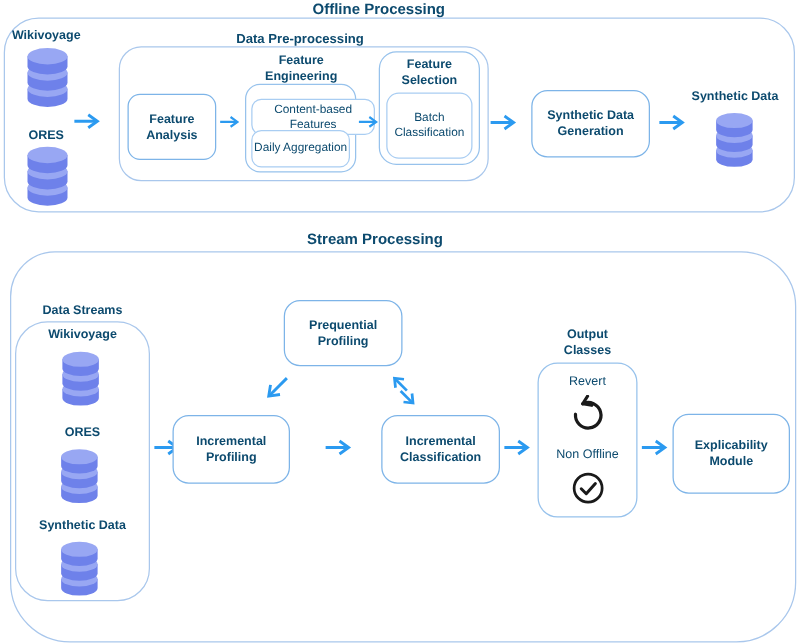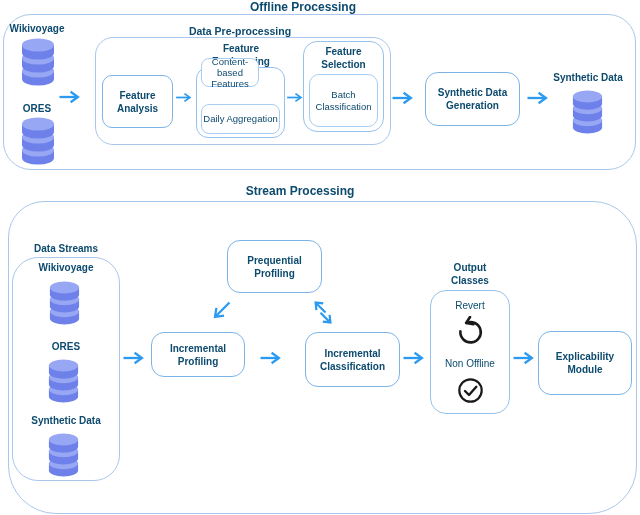--- a/index.html
+++ b/index.html
@@ -68,21 +68,21 @@
   <div class="container" style="left:95px;top:37px;width:296px;height:108px;border-radius:18px"></div>
 
   <div class="box" style="left:102px;top:75px;width:71px;height:53px;border-radius:10px">Feature Analysis</div>
 
   <svg class="abs" style="left:175px;top:91px" width="18" height="13" viewBox="0 0 24 16">
       <use href="#arr-def"></use>
     </svg>
 
   <div class="lbl" style="left:209px;top:43px;width:64px">Feature Engineering</div>
   <div class="container" style="left:196px;top:67px;width:89px;height:71px;border-radius:12px;border-color:#97c2ec"></div>
-  <div class="innerbox" style="left:201px;top:58px;width:58px;height:29px">Content-based Features</div>
+  <div class="innerbox" style="left:201px;top:79px;width:99px;height:29px">Content-based Features</div>
   <div class="innerbox" style="left:201px;top:104px;width:79px;height:30px">Daily Aggregation</div>
 
   <svg class="abs" style="left:286px;top:91px" width="18" height="13" viewBox="0 0 24 16">
       <use href="#arr-def"></use>
     </svg>
 
   <div class="container" style="left:303px;top:41px;width:81px;height:91px;border-radius:14px;border-color:#97c2ec"></div>
   <div class="lbl" style="left:303px;top:46px;width:81px">Feature Selection</div>
   <div class="innerbox" style="left:309px;top:74px;width:69px;height:53px;border-radius:10px">Batch Classification</div>
 
@@ -120,21 +120,21 @@
 
   <div class="lbl" style="left:12px;top:415px;width:108px">Synthetic Data</div>
   <svg class="abs" style="left:48px;top:432px" width="31" height="45" viewBox="0 0 34 49">
       <use href="#db-def"></use>
     </svg>
 
   <svg class="abs" style="left:122px;top:350px" width="24" height="16" viewBox="0 0 24 16">
       <use href="#arr-def"></use>
     </svg>
 
-  <div class="box" style="left:151px;top:332px;width:94px;height:45px;border-radius:13px">Incremental Profiling</div>
+  <div class="box" style="left:138px;top:332px;width:94px;height:55px;border-radius:13px">Incremental Profiling</div>
 
   <div class="box" style="left:227px;top:240px;width:95px;height:53px;border-radius:13px">Prequential Profiling</div>
 
   <svg class="abs" style="left:209px;top:299px" width="26" height="26" viewBox="0 0 26 26">
     <g stroke="#2b9af0" stroke-width="2.3" fill="none">
       <path d="M20.5,3.5 L7,17"></path>
       <path d="M15,16.6 L6,17.9 L7.4,8.9"></path>
     </g>
   </svg>
 

